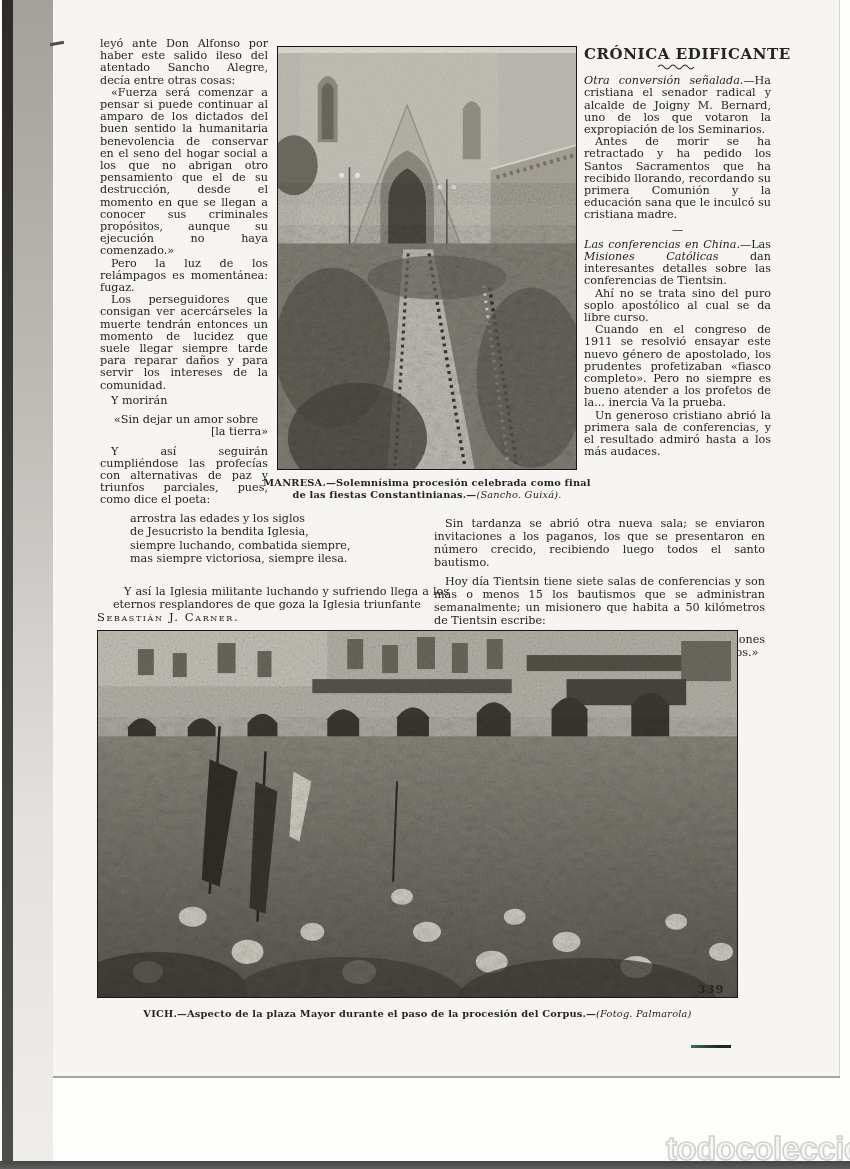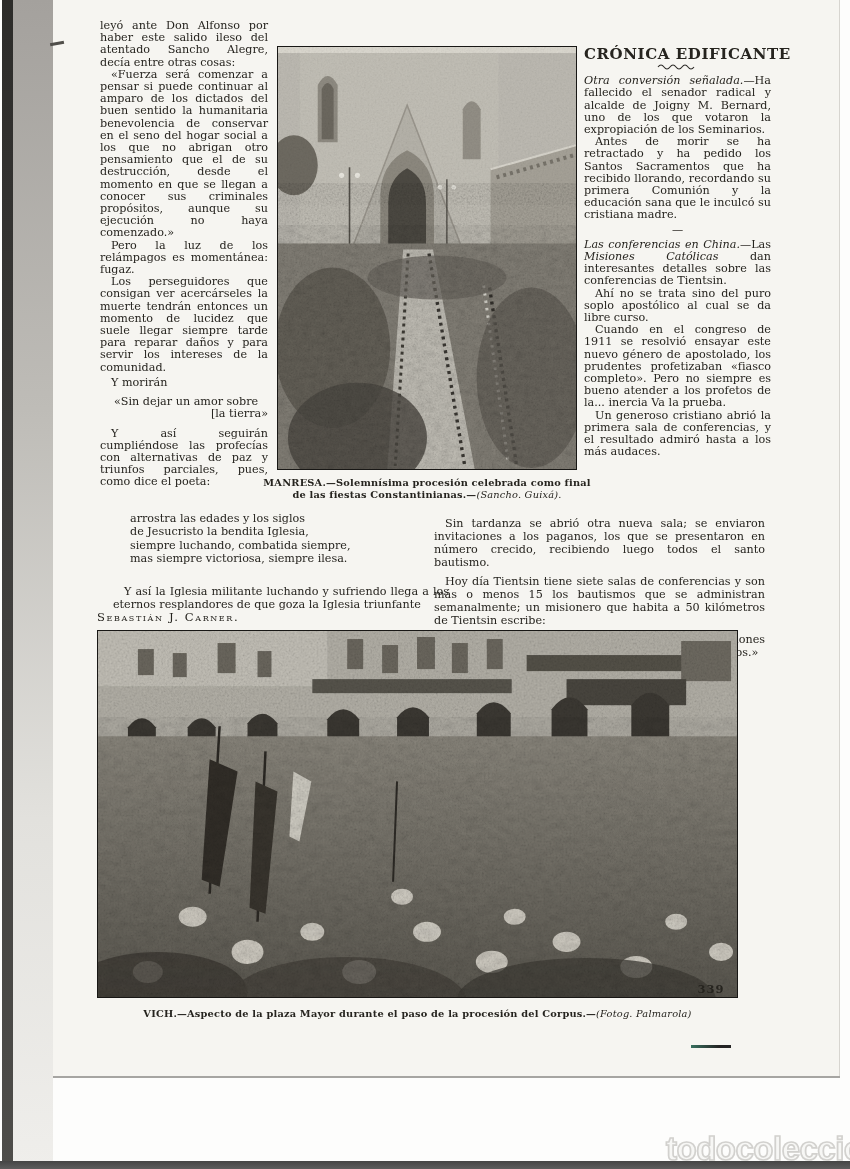--- a/index.html
+++ b/index.html
@@ -21,21 +21,21 @@
   .pen-mark{position:absolute;left:50px;top:42px;width:14px;height:2.5px;background:#504e4a;transform:rotate(-10deg);}
   .bottom-bar{position:absolute;left:0;top:1161px;width:850px;height:8px;
     background:linear-gradient(180deg,#454545,#5d5d5d);}
   .watermark{position:absolute;left:666px;top:1130px;
     font-family:"Liberation Sans", sans-serif;font-weight:bold;font-size:33px;letter-spacing:-.5px;
     color:#f7f7f5;-webkit-text-stroke:1.7px #d2d1ce;text-shadow:0 0 1px #dddcd9;}
   
   .col{position:absolute;text-align:justify;font-size:11.2px;line-height:12.2px;}
   .col p{margin:0;text-indent:11px;}
   .col p.noindent{text-indent:0;}
-  .leftcol{left:100px;top:20px;width:168px;}
+  .leftcol{left:100px;top:38px;width:168px;}
   .rightcol{left:584px;top:48px;width:187px;}
   .rightcol h1{font-size:15px;font-weight:bold;letter-spacing:.6px;margin:0;white-space:nowrap;text-align:left;}
   .squiggle{display:block;margin:3px auto 5px auto;}
   .it{font-style:italic;}
   .sec-divider{text-align:center;text-indent:0 !important;margin:2px 0 3px 0 !important;}
   .quote1{text-indent:14px !important;margin-top:7px !important;text-align:left;}
   .quote2{text-align:right;text-indent:0 !important;margin-bottom:7px !important;}
   .standalone{margin-top:3px !important;}
   .poemblock{position:absolute;left:122px;top:512px;width:312px;font-size:11.2px;line-height:13.4px;}
   .poemblock div{white-space:nowrap;margin-left:8px;}
@@ -148,21 +148,21 @@
 </div>
 <div class="caption caption1">
   <span>MANRESA.—Solemnísima procesión celebrada como final de las fiestas Constantinianas.—</span><span class="credit">(Sancho. Guixá).</span>
 </div>
 
 <div class="col rightcol">
   <h1>CRÓNICA EDIFICANTE</h1>
   <svg class="squiggle" width="42" height="7" viewBox="0 0 42 7">
     <path d="M1,4 q3,-4 6,0 t6,0 t6,0 t6,0 t6,0 t6,0" fill="none" stroke="#2c2a27" stroke-width="1.1"></path>
   </svg>
-  <p class="noindent"><span class="it">Otra conversión señalada.</span><span>—Ha fallecido el senador radical y alcalde de Joigny M. Bernard, uno de los que votaron la expropiación de los Seminarios.</span></p>
+  <p class="noindent"><span class="it">Otra conversión señalada.</span><span>—Ha cristiana el senador radical y alcalde de Joigny M. Bernard, uno de los que votaron la expropiación de los Seminarios.</span></p>
   <p>Antes de morir se ha retractado y ha pedido los Santos Sacramentos que ha recibido llorando, recordando su primera Comunión y la educación sana que le inculcó su cristiana madre.</p>
   <p class="sec-divider">—</p>
   <p class="noindent"><span class="it">Las conferencias en China.</span><span>—Las </span><span class="it">Misiones Católicas</span><span> dan interesantes detalles sobre las conferencias de Tientsin.</span></p>
   <p>Ahí no se trata sino del puro soplo apostólico al cual se da libre curso.</p>
   <p>Cuando en el congreso de 1911 se resolvió ensayar este nuevo género de apostolado, los prudentes profetizaban «fiasco completo». Pero no siempre es bueno atender a los profetos de la... inercia Va la prueba.</p>
   <p>Un generoso cristiano abrió la primera sala de conferencias, y el resultado admiró hasta a los más audaces.</p>
 </div>
 
 <div class="wideblock">
   <p>Sin tardanza se abrió otra nueva sala; se enviaron invitaciones a los paganos, los que se presentaron en número crecido, recibiendo luego todos el santo bautismo.</p>

